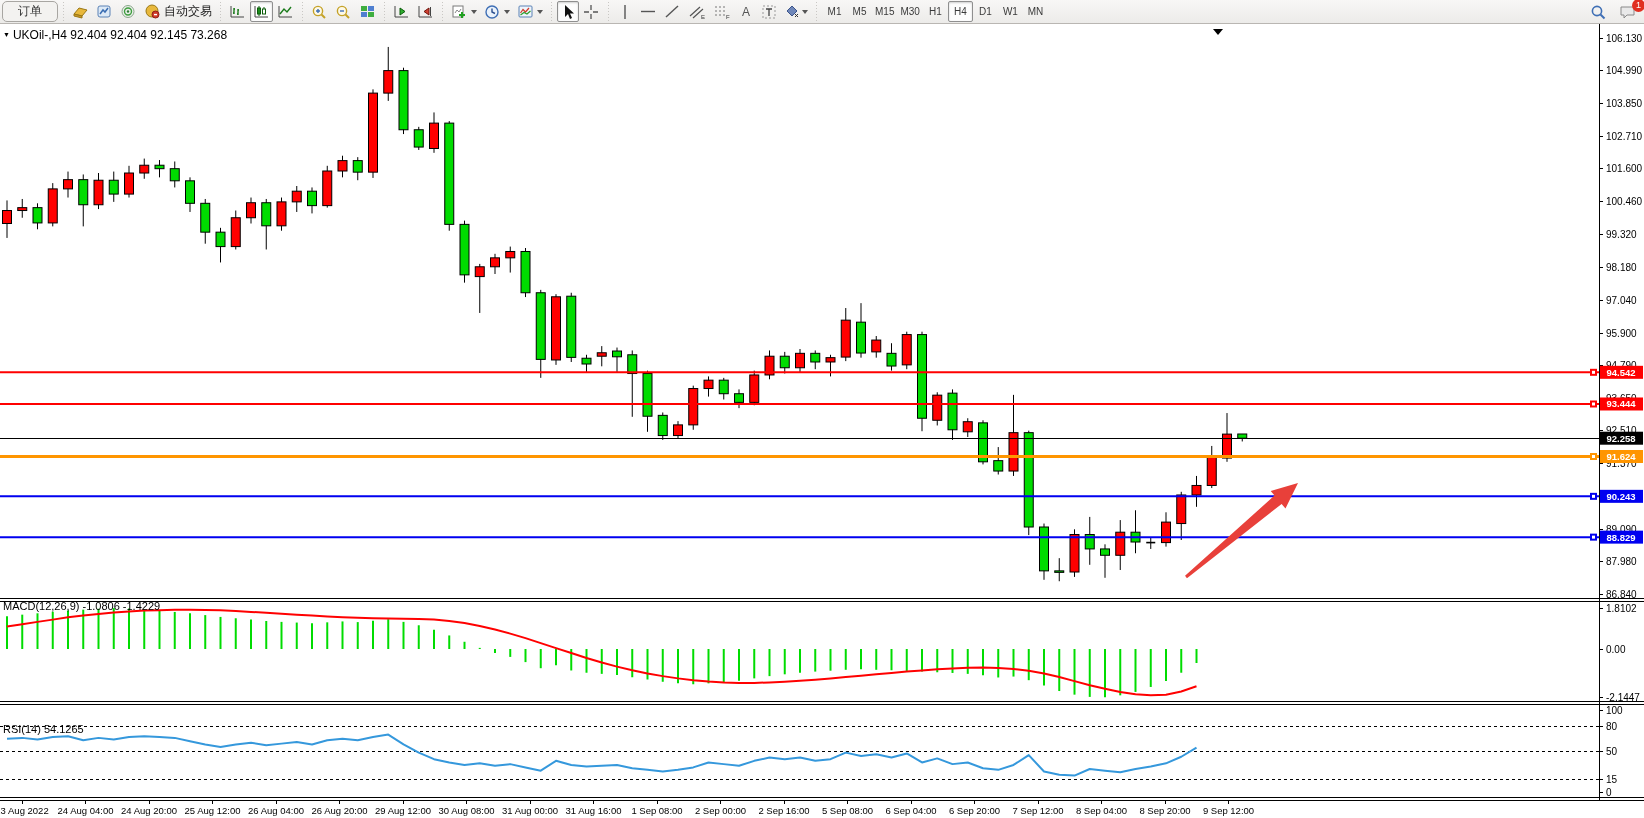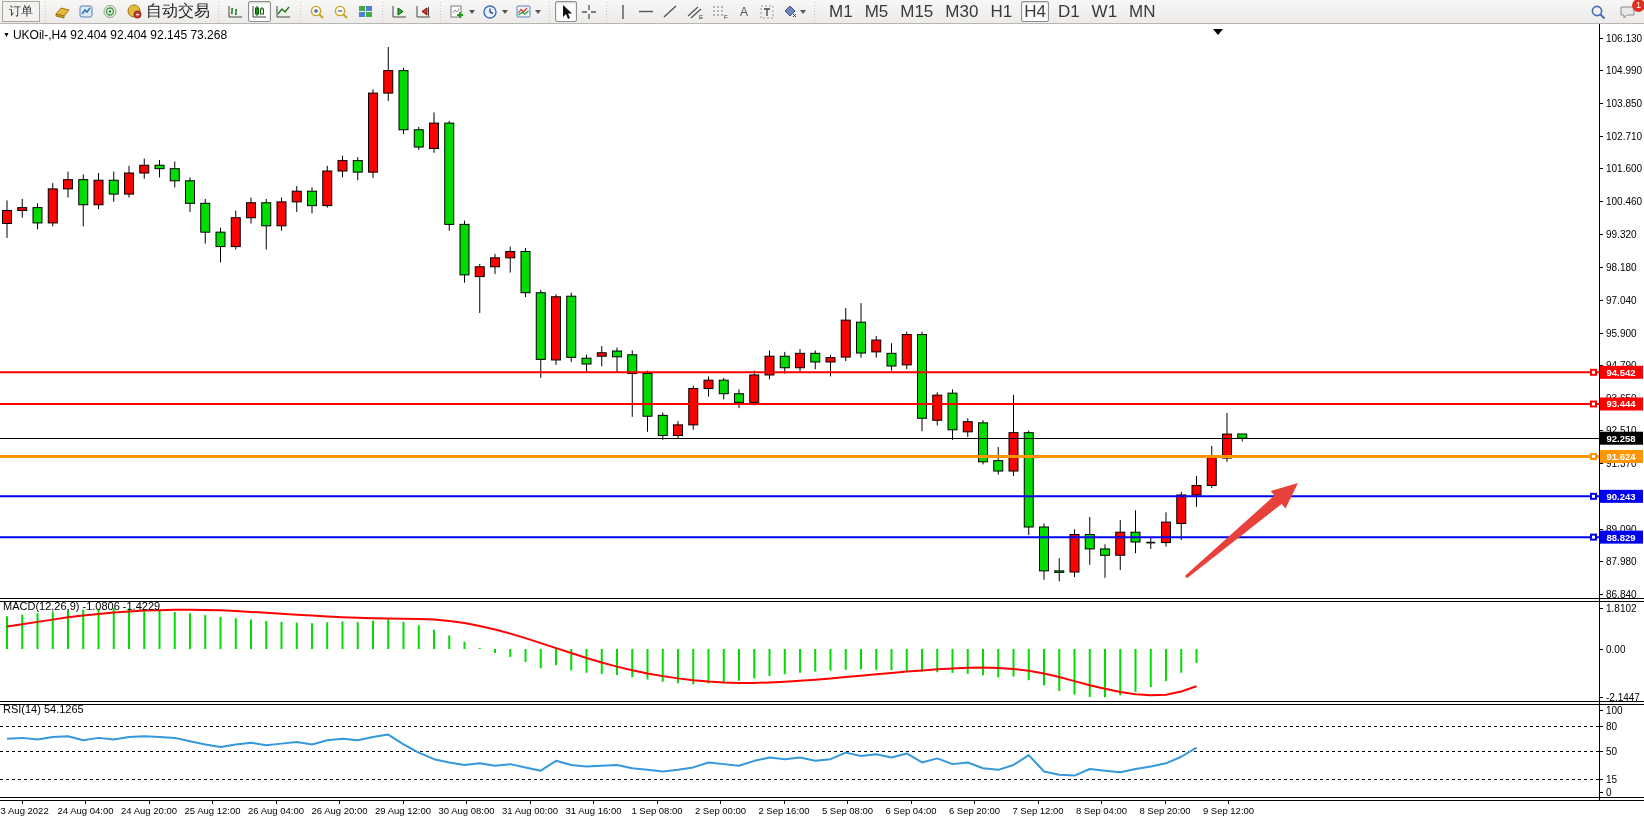--- a/index.html
+++ b/index.html
@@ -6,37 +6,37 @@
   html,body { background:#fff; }
   .screen { position:relative; width:1644px; height:818px; background:#fff; overflow:hidden;
             font-family:"Liberation Sans", sans-serif; }
   
   .toolbar { position:absolute; top:0; left:0; width:1644px; height:24px;
              background:linear-gradient(#f8f7f6,#ecebe9); border-bottom:1px solid #b9b6b2;
              display:flex; align-items:center; padding:0 2px; gap:1px; }
   .tbtn { height:21px; min-width:22px; display:flex; align-items:center; justify-content:center;
           border:1px solid transparent; border-radius:2px; padding:0 2px; color:#333; font-size:12px; }
   .tbtn.pressed { background:#fdfdfd; border:1px solid #8f8f8f; box-shadow:inset 0 1px 2px rgba(0,0,0,.18); }
-  .tbtn.textbtn { font-size:12px; padding:0 6px; border:1px solid #a8a6a2; background:#f3f2f0; border-radius:0; }
+  .tbtn.textbtn { font-size:12px; padding:0 15px; border:1px solid #a8a6a2; background:#f3f2f0; border-radius:5px; }
   .tsep { width:5px; height:20px; margin:0 2px;
           background-image:repeating-linear-gradient(#c9c7c4 0 1px, transparent 1px 3px);
           background-size:1px 100%; background-repeat:no-repeat; background-position:center; }
   .darr { width:0; height:0; border-left:3px solid transparent; border-right:3px solid transparent;
           border-top:4px solid #555; margin-left:3px; }
-  .tf { font-size:17px; color:#3a3a3a; min-width:25px;margin-left:6px; }
+  .tf { font-size:10px; color:#3a3a3a; min-width:25px; }
   .toolbar-right { position:absolute; right:4px; top:0; height:24px; display:flex; align-items:center; gap:6px; }
   .badge-red { position:absolute; top:-4px; right:-6px; background:#e03022; color:#fff; font-size:9px;
                width:13px; height:13px; border-radius:50%; display:flex; align-items:center; justify-content:center; }
-  .cn { font-size:16px; color:#222; margin-left:3px; }
+  .cn { font-size:12px; color:#222; margin-left:3px; }
   
   .chart-title { position:absolute; left:3px; top:28px; font-size:12px; color:#000; z-index:5; }
   .chart-title .tri { font-size:7px; vertical-align:2px; margin-right:3px; }
   .ind-label { position:absolute; left:3px; font-size:11px; color:#000; z-index:5; }
   #macd-label { top:600px; }
-  #rsi-label  { top:703px; }
+  #rsi-label  { top:723px; }
   svg text { font-family:"Liberation Sans", sans-serif; }
 </style>
 </head>
 <body>
 
 <div class="screen">
 
   <div class="toolbar">
     <button class="tbtn textbtn">订单</button>
     <span class="tsep"></span>

